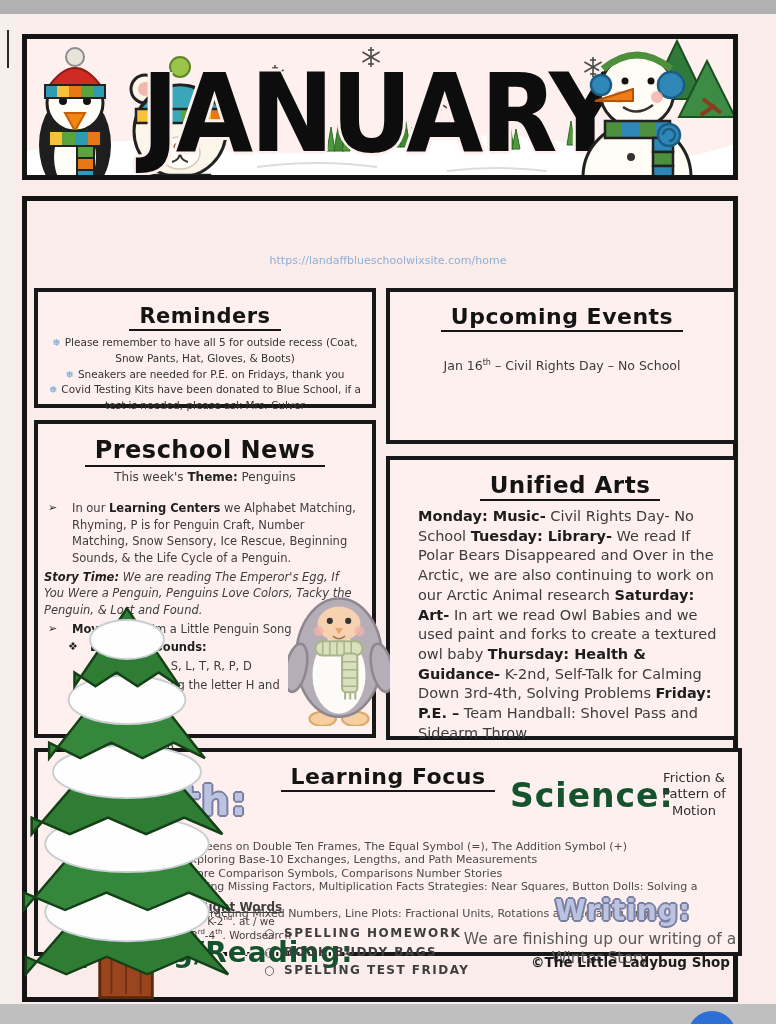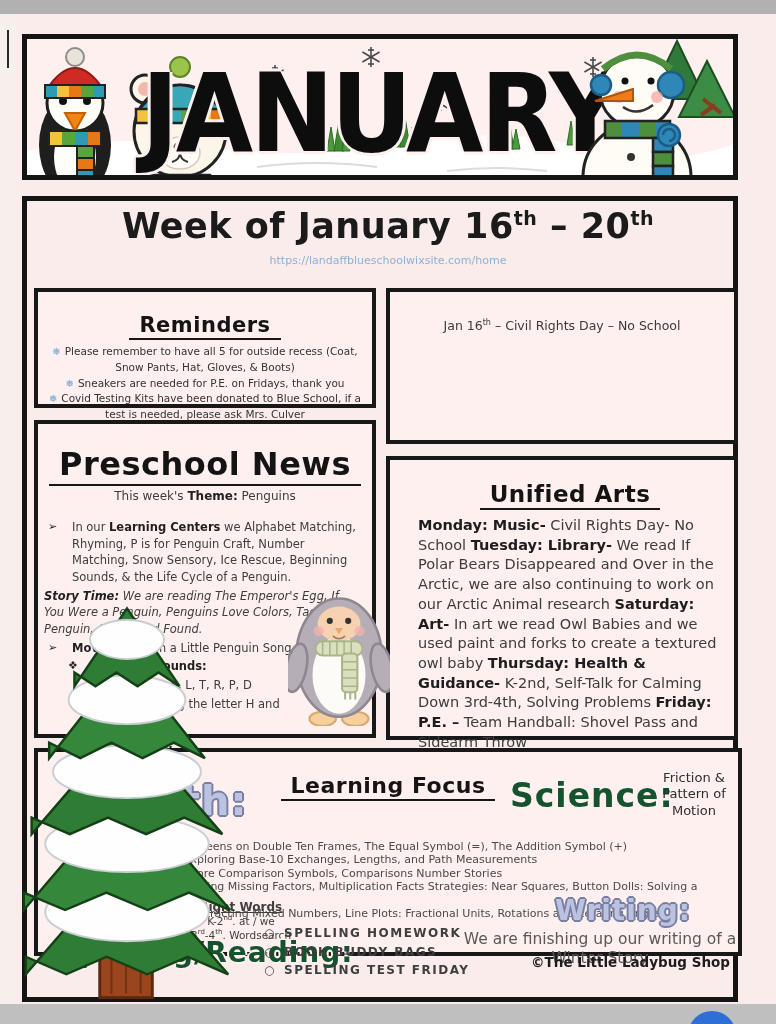--- a/index.html
+++ b/index.html
@@ -30,25 +30,25 @@
   .week-title sup { font-size:19px; font-weight:bold; }
   .site-url { position:absolute; left:30px; top:254px; width:716px; text-align:center; font-size:11px; color:#8fb0d2; }
 
   .box { position:absolute; border:4px solid #181818; background:#fdf0ee; }
   #box-reminders { left:34px; top:288px; width:342px; height:120px; }
   #box-upcoming  { left:386px; top:288px; width:352px; height:156px; }
   #box-preschool { left:34px; top:420px; width:342px; height:318px; }
   #box-unified   { left:386px; top:456px; width:352px; height:284px;padding-left:16px; }
   #box-learning  { left:34px; top:748px; width:708px; height:208px; }
 
-  .box-head { text-align:center; margin-top:21px; }
+  .box-head { text-align:center; margin-top:12px; }
   .box-title { display:inline-block; font-weight:bold; color:#141414; border-bottom:2.5px solid #161616; padding:0 10px 1px; letter-spacing:0.5px; }
   #box-reminders .box-title { font-size:21px; }
   #box-upcoming .box-title  { font-size:22px; }
-  #box-preschool .box-title { font-size:32px; }
+  #box-preschool .box-title { font-size:24px; }
   #box-unified .box-title   { font-size:23px; }
   #box-learning .box-title  { font-size:22px; }
 
   .rem-list { margin-top:4px; padding:0 8px; }
   .rem-item { text-align:center; font-size:10.5px; line-height:1.5; color:#333; }
   .snowflake { color:#7aaed6; font-size:10px; margin-right:4px; }
 
   .event-line { margin-top:26px; text-align:center; font-size:12.5px; color:#3a3a3a; }
   .event-line sup { font-size:8px; }
 
@@ -219,35 +219,33 @@
         <rect x="96" y="127" width="20" height="12" fill="#2f87b8" stroke="#222" stroke-width="2.5"></rect>
         <circle cx="112" cy="96" r="11" fill="#2f87b8" stroke="#1b5d85" stroke-width="2.5"></circle>
         <path d="M112 96 m-6 0 a6 6 0 1 1 6 6" stroke="#1b5d85" stroke-width="2.5" fill="none"></path>
       </g>
       <circle cx="74" cy="118" r="4" fill="#333"></circle>
         <circle cx="70" cy="140" r="4" fill="#333"></circle>
     </svg>
   </div>
 
   <div class="frame"></div>
-  <div class="week-title">
-    <span>Week of January 16</span><sup>th</sup><span> – 20</span><sup>th</sup>
-  </div>
   <div class="site-url">https://landaffblueschoolwixsite.com/home</div>
 
   <div class="box" id="box-reminders">
     <div class="box-head"><span class="box-title">Reminders</span></div>
     <div class="rem-list">
       <div class="rem-item"><span class="snowflake">❅</span><span>Please remember to have all 5 for outside recess (Coat, Snow Pants, Hat, Gloves, &amp; Boots)</span></div>
       <div class="rem-item"><span class="snowflake">❅</span><span>Sneakers are needed for P.E. on Fridays, thank you</span></div>
       <div class="rem-item"><span class="snowflake">❅</span><span>Covid Testing Kits have been donated to Blue School, if a test is needed, please ask Mrs. Culver</span></div>
     </div>
   </div>
 
   <div class="box" id="box-upcoming">
+    <div class="box-head"><span class="box-title">Upcoming Events</span></div>
     <div class="event-line">
       <span>Jan 16</span><sup>th</sup><span> – Civil Rights Day – No School</span>
     </div>
   </div>
 
   <div class="box" id="box-preschool">
     <div class="box-head"><span class="box-title">Preschool News</span></div>
     <div class="theme-line">
       <span>This week's </span><b>Theme:</b><span> Penguins</span>
     </div>

